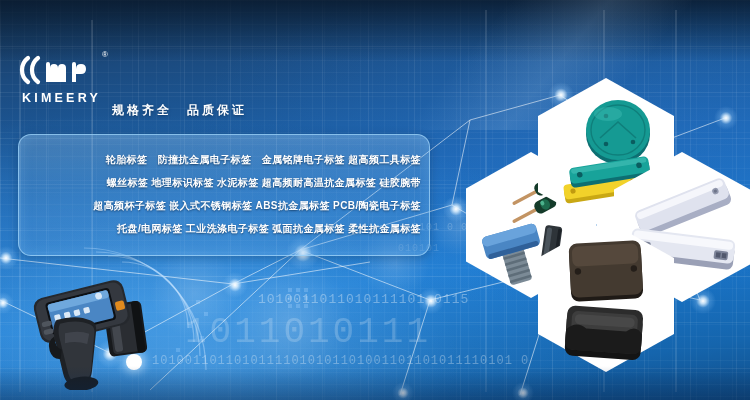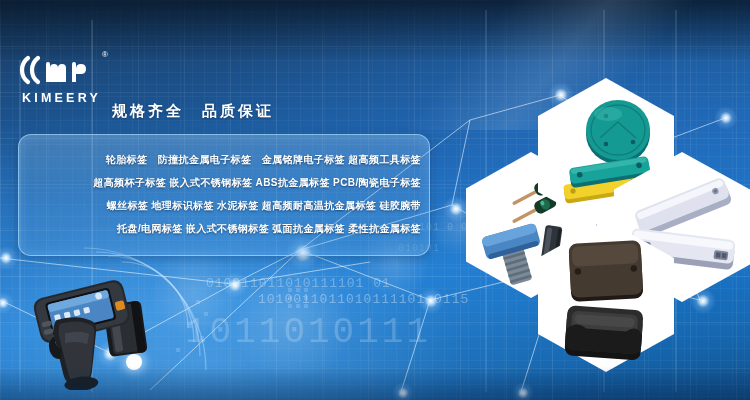--- a/index.html
+++ b/index.html
@@ -85,21 +85,21 @@
       radial-gradient(closest-side,rgba(225,238,250,.38),rgba(225,238,250,0) 70%) 185px 30px/90px 46px no-repeat,
       radial-gradient(closest-side,rgba(225,238,250,.34),rgba(225,238,250,0) 70%) 268px 28px/80px 44px no-repeat;
     filter:blur(1px);
   }
   .headline .txt{
     position:relative;color:#ffffff;font-size:28px;font-weight:700;
     letter-spacing:2px;line-height:36px;white-space:nowrap;
     text-shadow:0 1px 3px rgba(8,30,58,.55);
   }
   .subline{
-    position:absolute;left:112px;top:102px;color:#ffffff;font-size:15px;
+    position:absolute;left:112px;top:102px;color:#ffffff;font-size:12px;
     font-weight:700;letter-spacing:3px;white-space:nowrap;
     text-shadow:0 1px 3px rgba(8,30,58,.5);
   }
 
   
   .panel{
     position:absolute;left:18px;top:134px;width:412px;height:122px;
     border:1.6px solid rgba(150,205,245,.85);border-radius:13px;
     background:linear-gradient(180deg,rgba(160,205,240,.30) 0%,rgba(120,180,230,.20) 45%,rgba(95,160,220,.26) 100%);
     box-shadow:0 0 14px rgba(150,210,255,.22) inset, 0 2px 10px rgba(6,28,56,.28);
@@ -215,23 +215,23 @@
   <div class="glow" style="left:690px;top:288px;width:26px;height:26px;"></div>
   <div class="glow" style="left:628px;top:138px;width:26px;height:26px;"></div>
   <div class="glow" style="left:548px;top:82px;width:26px;height:26px;"></div>
   <div class="glow" style="left:714px;top:106px;width:24px;height:24px;"></div>
   <div class="glow" style="left:-6px;top:246px;width:24px;height:24px;"></div>
   <div class="glow" style="left:-8px;top:292px;width:22px;height:22px;"></div>
   <div class="glow" style="left:392px;top:382px;width:22px;height:22px;"></div>
   <div class="glow" style="left:512px;top:382px;width:22px;height:22px;"></div>
   <div class="dot" style="left:126px;top:354px;width:16px;height:16px;background:#fff;box-shadow:0 0 10px 3px rgba(190,225,255,.75);"></div>
 
-  <div class="bin b1">010011011010111101 01</div>
   <div class="bin b2">1010011011010111101 0115</div>
   <div class="bin b3">1011010111</div>
+  <div class="bin b4">10100110110101111010101101001101101011110101 0</div>
   <div class="bin b5">0101 0 010101</div>
   <div class="bin b6">010101</div>
 
   <div class="logo">
     <div class="mark">
       <svg width="92" height="36" viewBox="0 0 92 36">
         <g fill="none" stroke="#ffffff" stroke-width="4.2" stroke-linecap="round">
           <path d="M14 6 A15 15 0 0 0 14 30"></path>
           <path d="M24 6 A15 15 0 0 0 24 30"></path>
         </g>
@@ -245,23 +245,23 @@
       </svg>
       <span class="reg">®</span>
     </div>
     <div class="word">KIMEERY</div>
   </div>
 
   <div class="subline">规格齐全　品质保证</div>
 
   <div class="panel">
     <div class="row">轮胎标签　防撞抗金属电子标签　金属铭牌电子标签 超高频工具标签</div>
+    <div class="row">螺丝标签 地理标识标签 水泥标签 超高频耐高温抗金属标签 硅胶腕带</div>
     <div class="row">超高频杯子标签 嵌入式不锈钢标签 ABS抗金属标签 PCB/陶瓷电子标签</div>
-    <div class="row">螺丝标签 地理标识标签 水泥标签 超高频耐高温抗金属标签 硅胶腕带</div>
-    <div class="row">托盘/电网标签 嵌入式不锈钢标签 弧面抗金属标签 柔性抗金属标签</div>
+    <div class="row">托盘/电网标签 工业洗涤电子标签 弧面抗金属标签 柔性抗金属标签</div>
   </div>
 
   <div class="hexwrap">
 
     <div class="hex hx-left">
       <div class="shape"></div>
       <div class="inner">
         <svg width="130" height="146" viewBox="0 0 130 146">
 
           <g transform="rotate(-28 80 38)">

